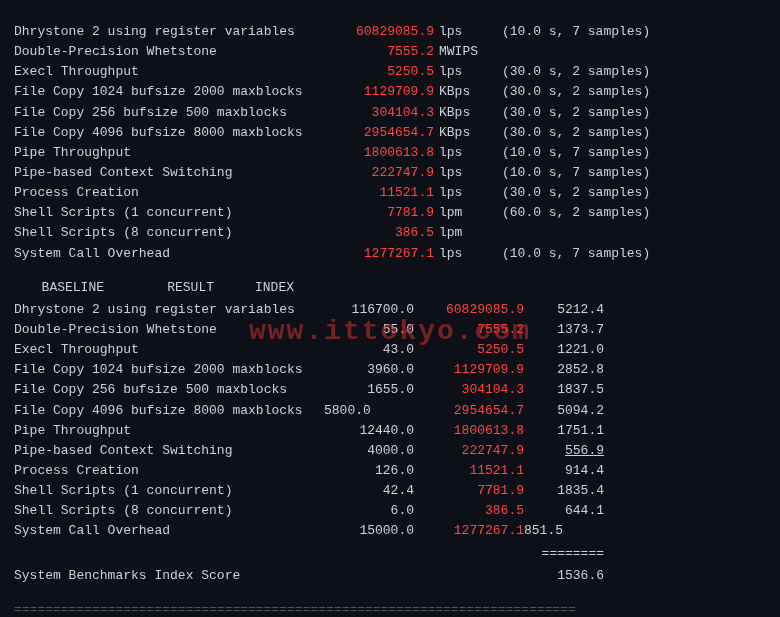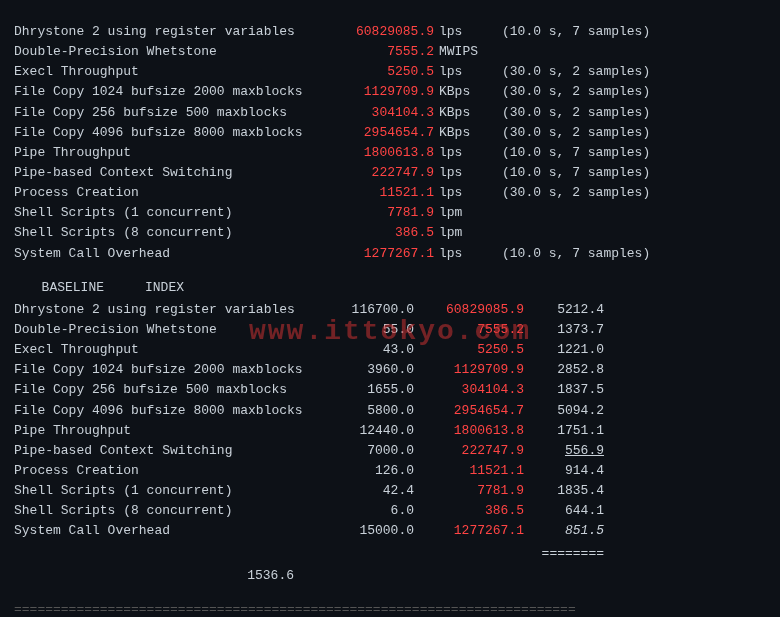--- a/index.html
+++ b/index.html
@@ -92,38 +92,40 @@
       <div style="display: flex; line-height: 1.55;">
         <span style="min-width: 310px; flex-shrink: 0;">Process Creation</span>
         <span style="min-width: 110px; text-align: right; flex-shrink: 0; color: rgb(255, 68, 68);">11521.1</span>
         <span style="min-width: 55px; margin-left: 5px; flex-shrink: 0;">lps</span>
         <span style="margin-left: 8px;">(30.0 s, 2 samples)</span>
       </div>
       <div style="display: flex; line-height: 1.55;">
         <span style="min-width: 310px; flex-shrink: 0;">Shell Scripts (1 concurrent)</span>
         <span style="min-width: 110px; text-align: right; flex-shrink: 0; color: rgb(255, 68, 68);">7781.9</span>
         <span style="min-width: 55px; margin-left: 5px; flex-shrink: 0;">lpm</span>
+        <span style="margin-left: 8px;">(60.0 s, 2 samples)</span>
       </div>
       <div style="display: flex; line-height: 1.55;">
         <span style="min-width: 310px; flex-shrink: 0;">Shell Scripts (8 concurrent)</span>
         <span style="min-width: 110px; text-align: right; flex-shrink: 0; color: rgb(255, 68, 68);">386.5</span>
         <span style="min-width: 55px; margin-left: 5px; flex-shrink: 0;">lpm</span>
       </div>
       <div style="display: flex; line-height: 1.55;">
         <span style="min-width: 310px; flex-shrink: 0;">System Call Overhead</span>
         <span style="min-width: 110px; text-align: right; flex-shrink: 0; color: rgb(255, 68, 68);">1277267.1</span>
         <span style="min-width: 55px; margin-left: 5px; flex-shrink: 0;">lps</span>
         <span style="margin-left: 8px;">(10.0 s, 7 samples)</span>
       </div>
     </div>
 
   <div style="margin-top:14px;">
 
   <div style="display: flex; margin-bottom: 2px;">
         <span style="min-width: 90px; text-align: right; flex-shrink: 0;">BASELINE</span>
+        <span style="min-width: 110px; text-align: right; flex-shrink: 0;">RESULT</span>
         <span style="min-width: 80px; text-align: right; flex-shrink: 0;">INDEX</span>
       </div>
       <div style="display: flex; line-height: 1.55;">
         <span style="min-width: 310px; flex-shrink: 0;">Dhrystone 2 using register variables</span>
         <span style="min-width: 90px; text-align: right; flex-shrink: 0;">116700.0</span>
         <span style="min-width: 110px; text-align: right; flex-shrink: 0; color: rgb(255, 68, 68);">60829085.9</span>
         <span style="min-width: 80px; text-align: right; flex-shrink: 0;">5212.4</span>
       </div>
       <div style="display: flex; line-height: 1.55;">
         <span style="min-width: 310px; flex-shrink: 0;">Double-Precision Whetstone</span>
@@ -144,33 +146,33 @@
         <span style="min-width: 80px; text-align: right; flex-shrink: 0;">2852.8</span>
       </div>
       <div style="display: flex; line-height: 1.55;">
         <span style="min-width: 310px; flex-shrink: 0;">File Copy 256 bufsize 500 maxblocks</span>
         <span style="min-width: 90px; text-align: right; flex-shrink: 0;">1655.0</span>
         <span style="min-width: 110px; text-align: right; flex-shrink: 0; color: rgb(255, 68, 68);">304104.3</span>
         <span style="min-width: 80px; text-align: right; flex-shrink: 0;">1837.5</span>
       </div>
       <div style="display: flex; line-height: 1.55;">
         <span style="min-width: 310px; flex-shrink: 0;">File Copy 4096 bufsize 8000 maxblocks</span>
-        <span style="min-width: 90px; text-align: right; flex-shrink: 0;">5800.0</span>
+        <span style="min-width: 90px; flex-shrink: 0;">5800.0</span>
         <span style="min-width: 110px; text-align: right; flex-shrink: 0; color: rgb(255, 68, 68);">2954654.7</span>
         <span style="min-width: 80px; text-align: right; flex-shrink: 0;">5094.2</span>
       </div>
       <div style="display: flex; line-height: 1.55;">
         <span style="min-width: 310px; flex-shrink: 0;">Pipe Throughput</span>
         <span style="min-width: 90px; text-align: right; flex-shrink: 0;">12440.0</span>
         <span style="min-width: 110px; text-align: right; flex-shrink: 0; color: rgb(255, 68, 68);">1800613.8</span>
         <span style="min-width: 80px; text-align: right; flex-shrink: 0;">1751.1</span>
       </div>
       <div style="display: flex; line-height: 1.55;">
         <span style="min-width: 310px; flex-shrink: 0;">Pipe-based Context Switching</span>
-        <span style="min-width: 90px; text-align: right; flex-shrink: 0;">7000.0</span>
+        <span style="min-width: 90px; text-align: right; flex-shrink: 0;">4000.0</span>
         <span style="min-width: 110px; text-align: right; flex-shrink: 0; color: rgb(255, 68, 68);">222747.9</span>
         <span style="min-width: 80px; text-align: right; flex-shrink: 0; text-decoration: underline;">556.9</span>
       </div>
       <div style="display: flex; line-height: 1.55;">
         <span style="min-width: 310px; flex-shrink: 0;">Process Creation</span>
         <span style="min-width: 90px; text-align: right; flex-shrink: 0;">126.0</span>
         <span style="min-width: 110px; text-align: right; flex-shrink: 0; color: rgb(255, 68, 68);">11521.1</span>
         <span style="min-width: 80px; text-align: right; flex-shrink: 0;">914.4</span>
       </div>
       <div style="display: flex; line-height: 1.55;">
@@ -182,29 +184,30 @@
       <div style="display: flex; line-height: 1.55;">
         <span style="min-width: 310px; flex-shrink: 0;">Shell Scripts (8 concurrent)</span>
         <span style="min-width: 90px; text-align: right; flex-shrink: 0;">6.0</span>
         <span style="min-width: 110px; text-align: right; flex-shrink: 0; color: rgb(255, 68, 68);">386.5</span>
         <span style="min-width: 80px; text-align: right; flex-shrink: 0;">644.1</span>
       </div>
       <div style="display: flex; line-height: 1.55;">
         <span style="min-width: 310px; flex-shrink: 0;">System Call Overhead</span>
         <span style="min-width: 90px; text-align: right; flex-shrink: 0;">15000.0</span>
         <span style="min-width: 110px; text-align: right; flex-shrink: 0; color: rgb(255, 68, 68);">1277267.1</span>
-        <span style="min-width: 80px; text-align: right; flex-shrink: 0; font-style: italic;">851.5</span>
+        <span style="min-width: 80px; flex-shrink: 0;">851.5</span>
       </div>
       <div style="display: flex; margin-top: 2px;">
         <span style="min-width: 310px; flex-shrink: 0;"></span>
         <span style="min-width: 90px; flex-shrink: 0;"></span>
         <span style="min-width: 110px; flex-shrink: 0;"></span>
         <span style="min-width: 80px; text-align: right; flex-shrink: 0;">========</span>
       </div>
       <div style="display: flex; margin-top: 2px;">
+        <span style="min-width: 310px; flex-shrink: 0;">System Benchmarks Index Score</span>
         <span style="min-width: 90px; flex-shrink: 0;"></span>
         <span style="min-width: 110px; flex-shrink: 0;"></span>
         <span style="min-width: 80px; text-align: right; flex-shrink: 0;">1536.6</span>
       </div>
     </div>
 
   <div style="margin-top:14px;">
   <div style="color: rgb(85, 85, 85); margin-bottom: 4px;">========================================================================</div>
     </div>
 

